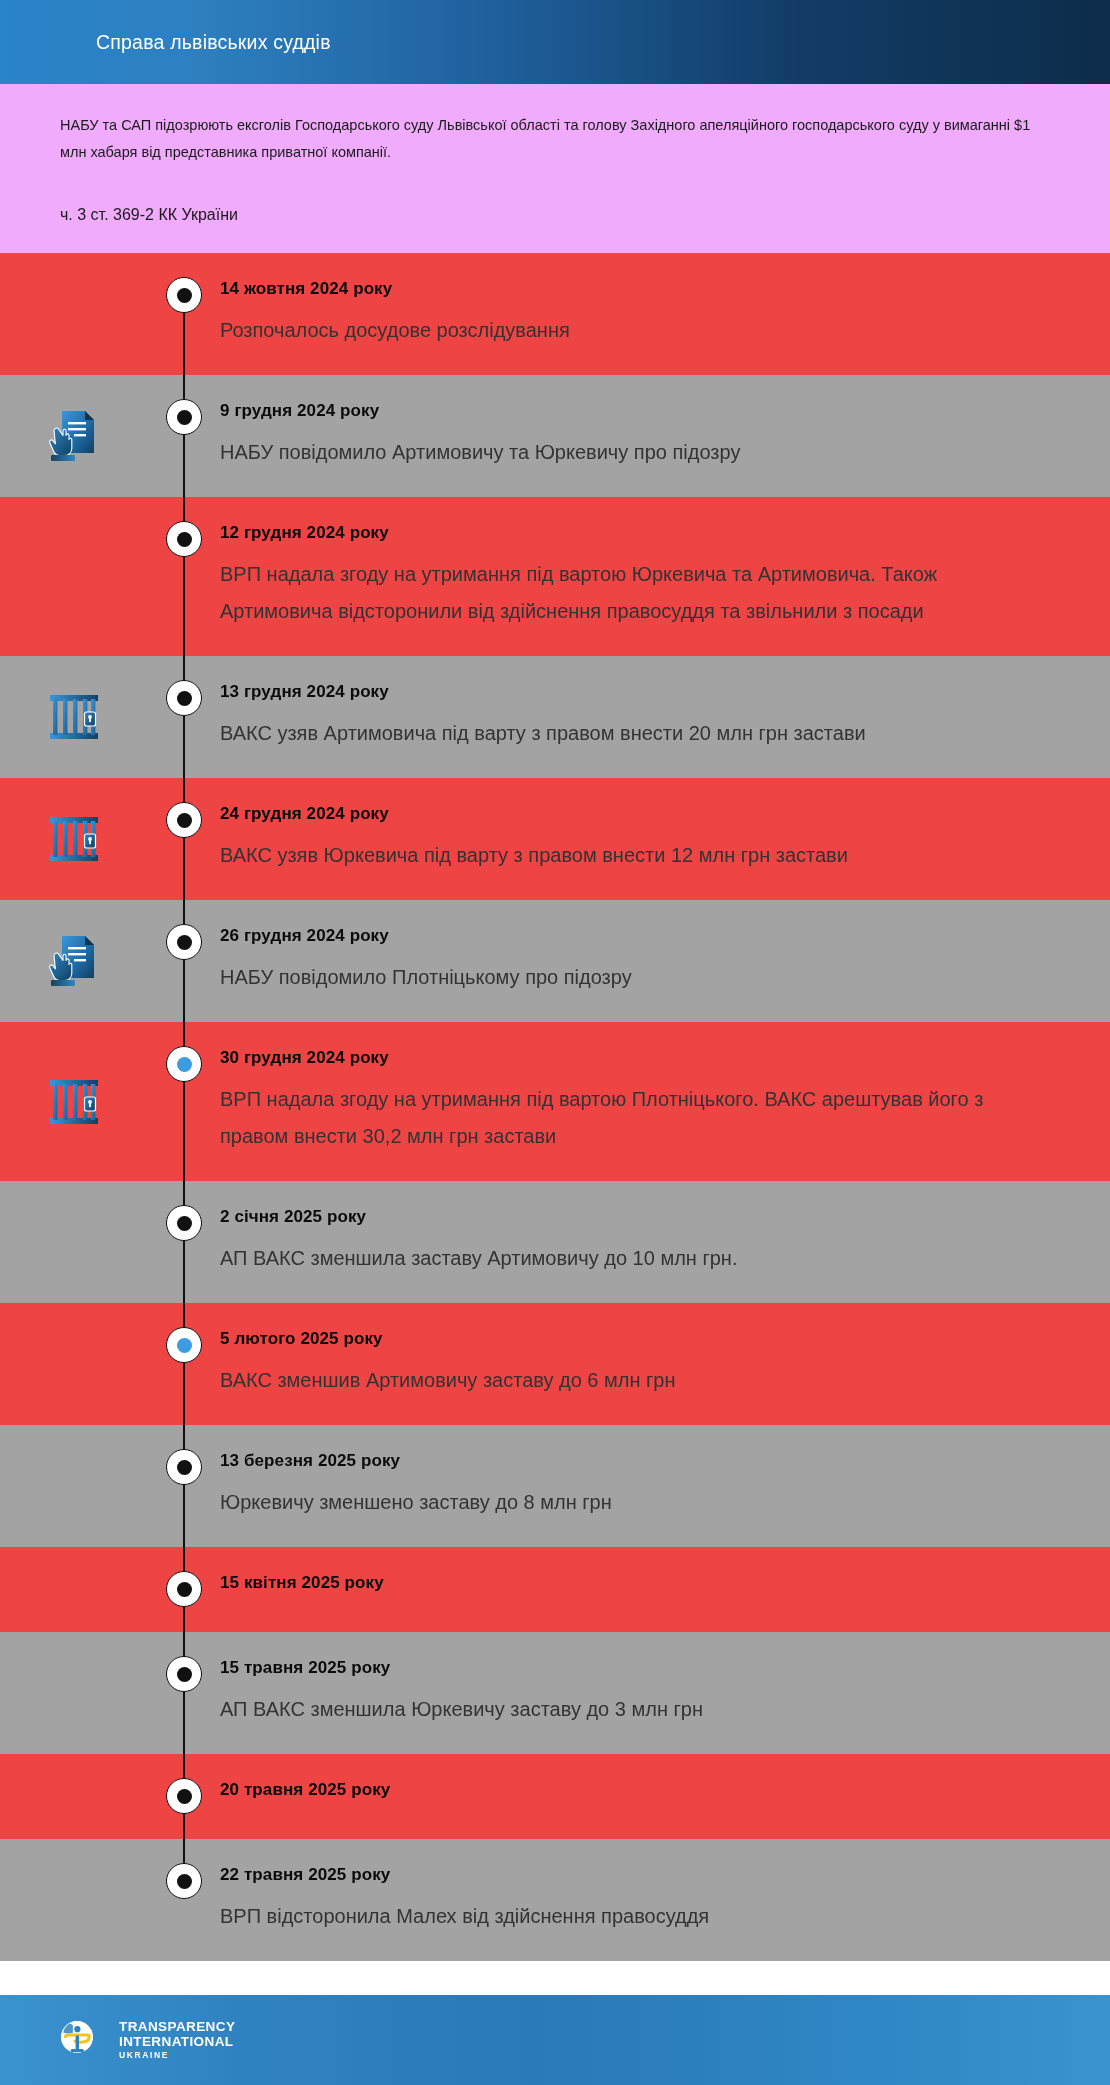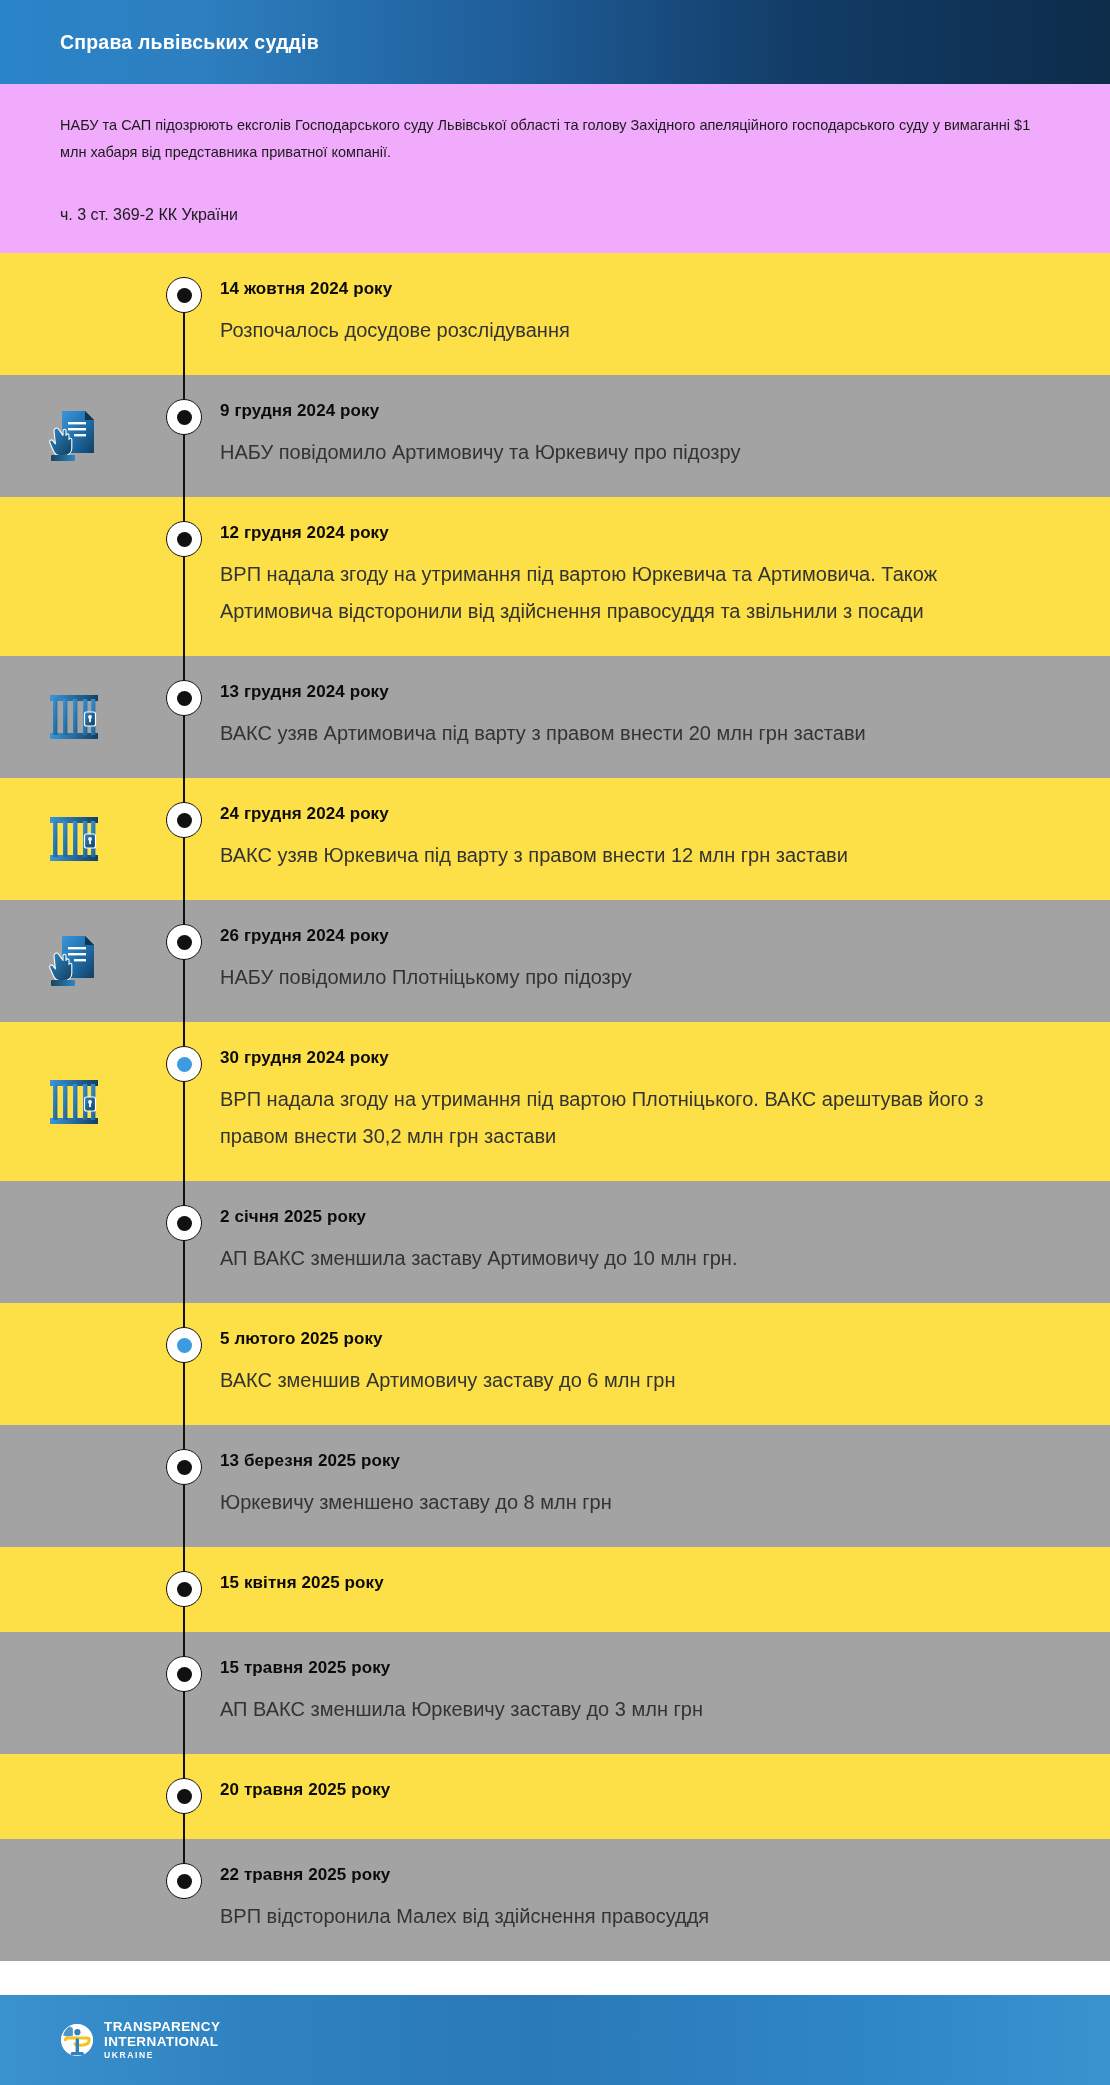--- a/index.html
+++ b/index.html
@@ -25,22 +25,23 @@
     height: 84px;
     background: linear-gradient(90deg, #2a84c8 0%, #2d7fc0 18%, #1f5f9b 45%, #123c66 72%, #0d2c4a 100%);
     display: flex;
     align-items: center;
     padding: 0 0 0 60px;
     flex: 0 0 auto;
   }
   .header-title {
     color: #ffffff;
     font-size: 19.5px;
-    font-weight: bold;
+    font-weight: normal;
     letter-spacing: 0.2px;
+    margin-left: 36px;
   }
 
   
   .intro {
     padding: 28px 60px 26px 60px;
     background: #f0abfc;
     flex: 0 0 auto;
   }
   .intro-lead {
     font-size: 14.5px;
@@ -62,21 +63,21 @@
     flex: 1 1 auto;
   }
 
   .tl-row {
     position: relative;
     display: flex;
     align-items: stretch;
     min-height: 85px;
     background: #a3a3a3;
   }
-  .tl-row.alt { background: #fde047; }
+  .tl-row.alt { background: #ef4444; }
 
   
   .tl-icon-cell {
     flex: 0 0 148px;
     position: relative;
     display: flex;
     align-items: center;
     justify-content: center;
   }
   .tl-icon {
@@ -149,22 +150,21 @@
   .footer {
     height: 90px;
     background: linear-gradient(90deg, #3a92cf 0%, #2f82c0 22%, #2a79b8 48%, #2f86c6 78%, #3a92cf 100%);
     display: flex;
     align-items: center;
     padding-left: 60px;
     flex: 0 0 auto;
   }
   .logo {
     display: flex;
-    align-items: center;
-    gap: 10px;
+    gap: 25px;
   }
   .logo-mark { width: 34px; height: 34px; display: block; }
   .logo-text { line-height: 1; }
   .logo-l1, .logo-l2 {
     display: block;
     color: #ffffff;
     font-size: 13.5px;
     font-weight: bold;
     letter-spacing: 0.4px;
   }

